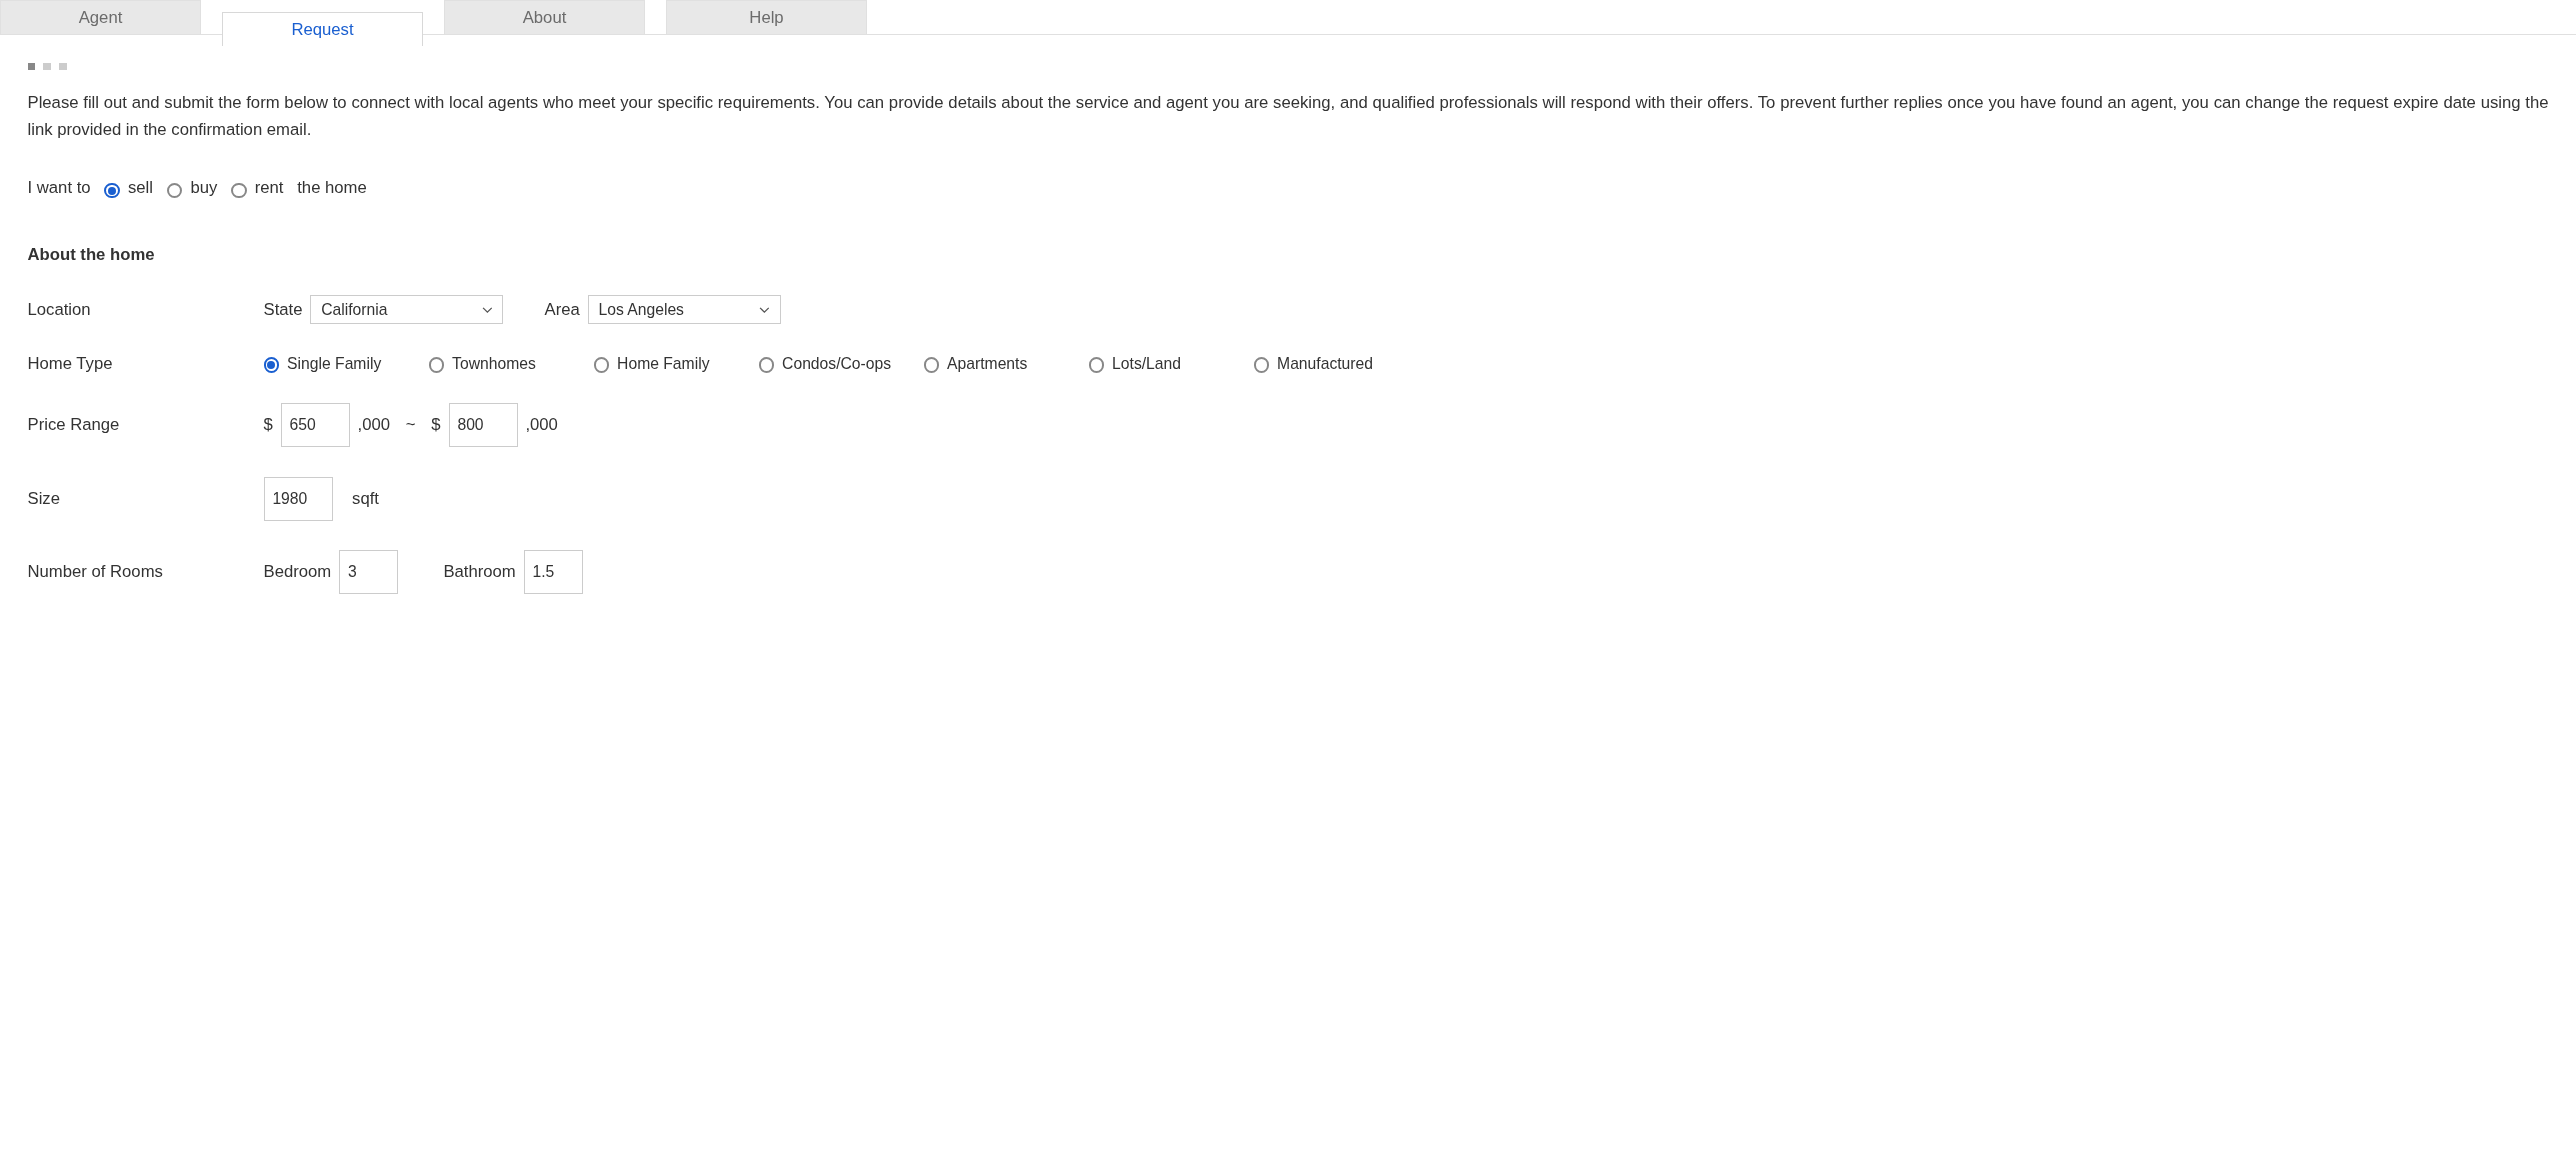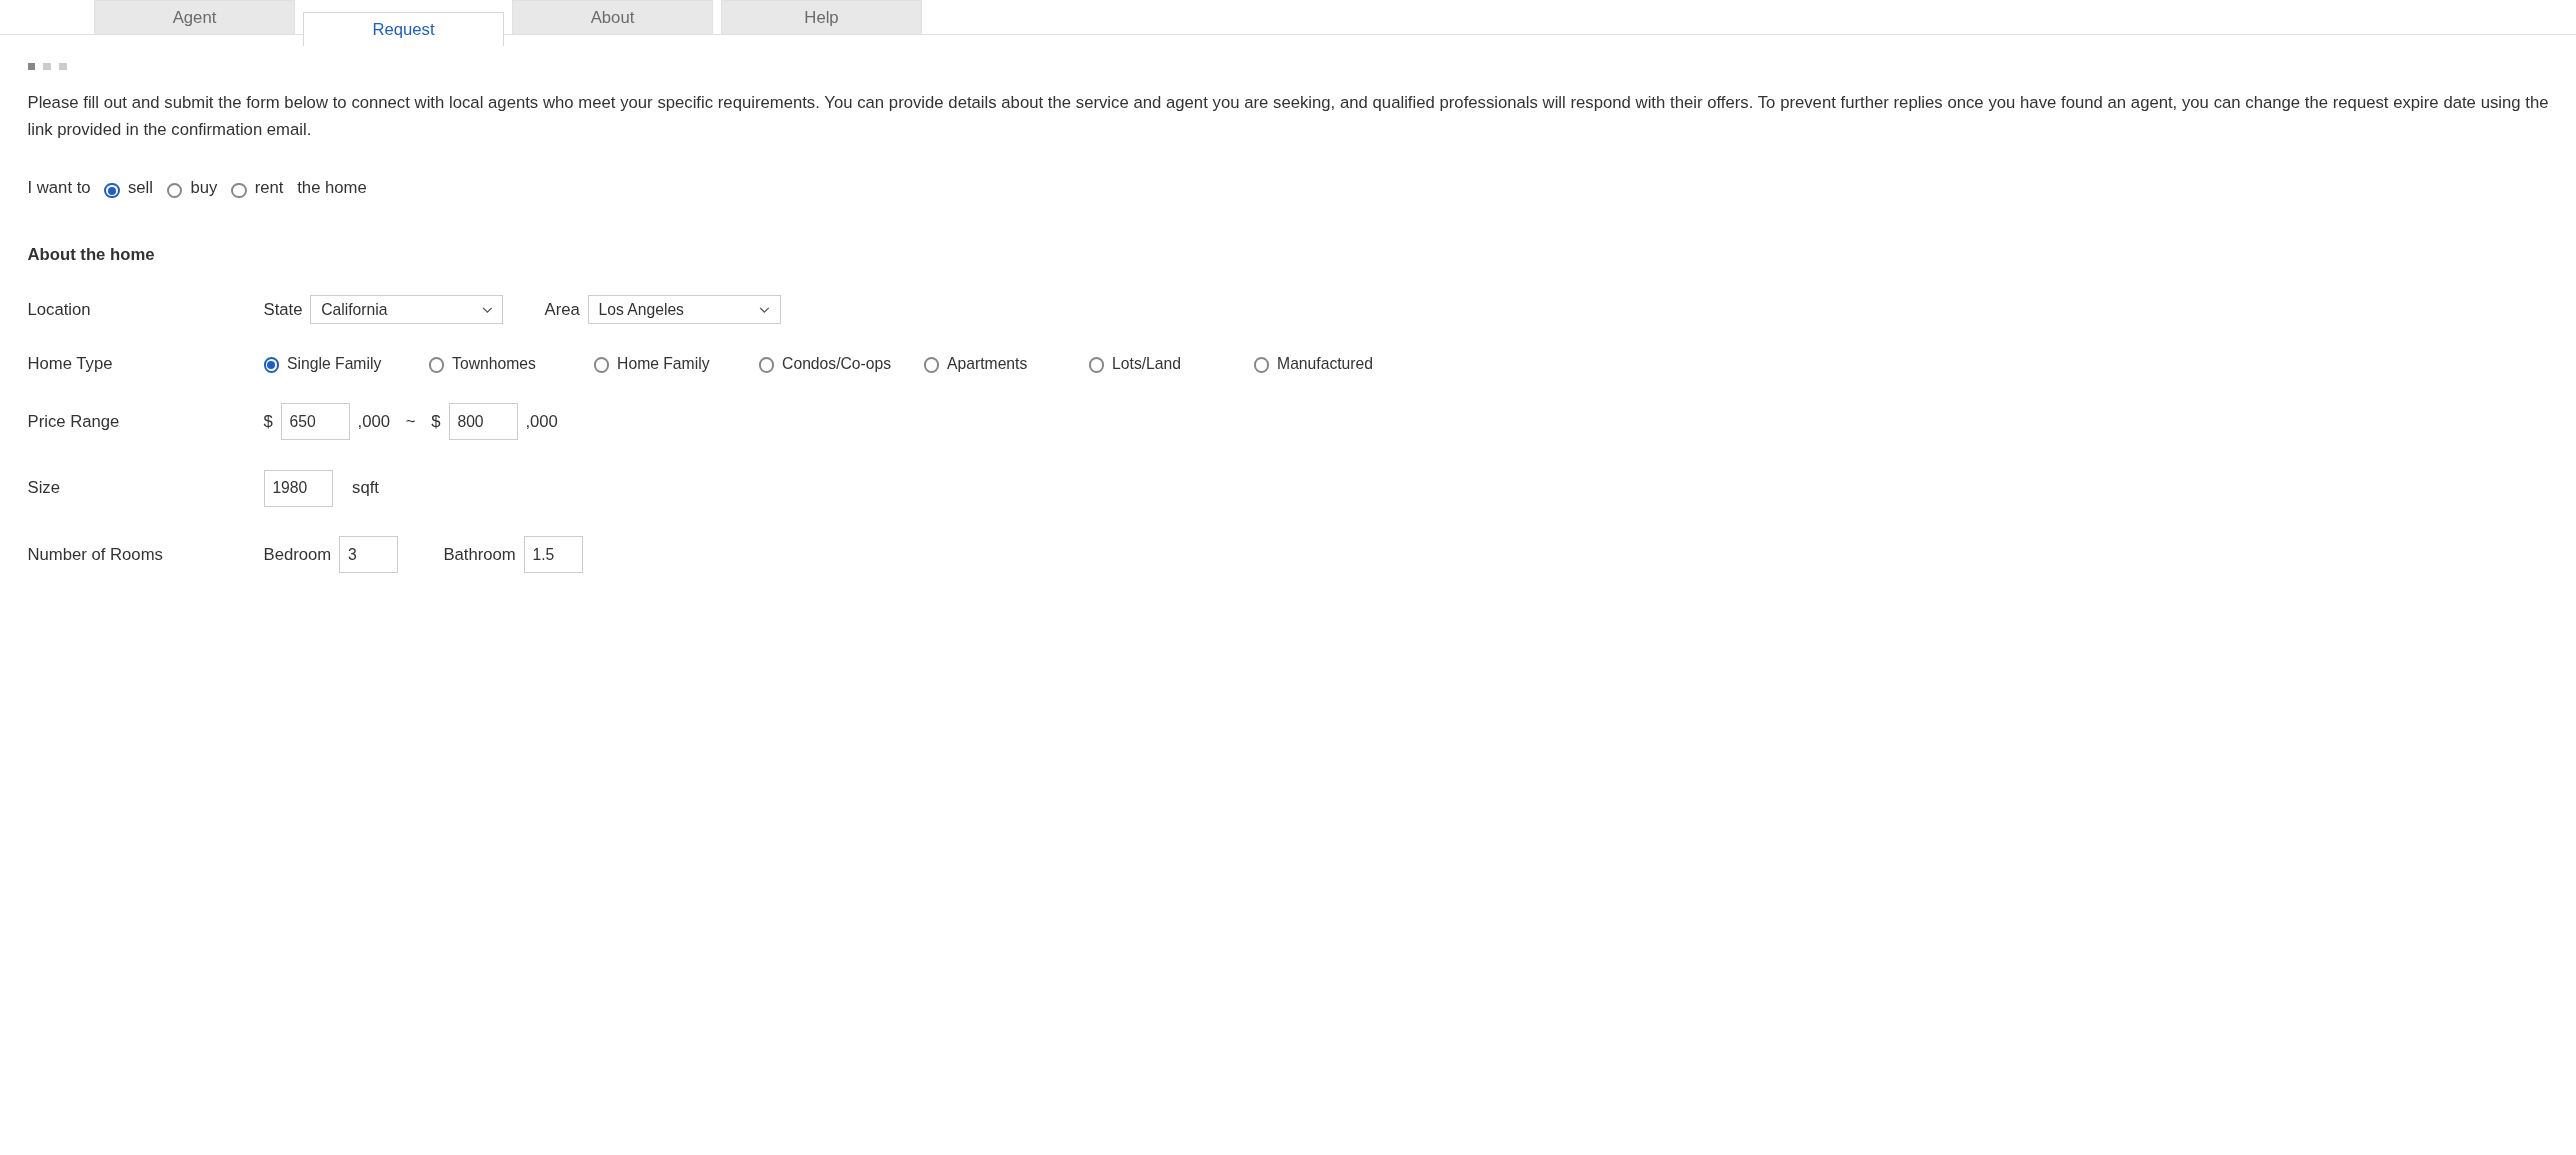--- a/index.html
+++ b/index.html
@@ -12,22 +12,21 @@
   }
   .page {
     padding: 0 27.5px 39px 27.5px;
   }
   .tabs-wrap {
     border-bottom: 1px solid #e0e0e0;
     margin-bottom: 27.5px;
   }
   .tabs {
     display: flex;
-    gap: 8px;
-    padding-left: 94px;
+    gap: 21px;
   }
   .tab {
     width: 201px;
     height: 34px;
     display: flex;
     align-items: center;
     justify-content: center;
     background: #e8e8e8;
     border: 1px solid #e0e0e0;
     border-bottom: none;
@@ -140,21 +139,21 @@
   .select .chev {
     position: absolute;
     right: 9.8px;
     top: 50%;
     transform: translateY(-50%);
     pointer-events: none;
   }
   .chev svg { width: 10.8px; height: 10.8px; display: block; }
   input.textin {
     border: 1px solid #ccc;
-    height: 37px;
+    height: 44px;
     padding: 0 7.9px;
     font-size: 15.7px;
     font-family: inherit;
     color: #333;
   }
   .w-70 { width: 69px; }
   .w-60 { width: 59px; }
   .hometype-row {
     display: flex;
     align-items: center;

